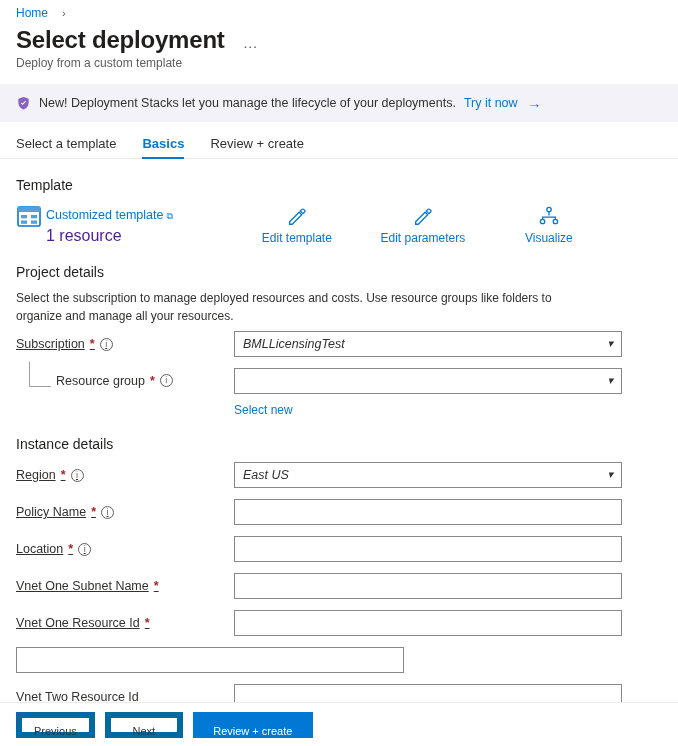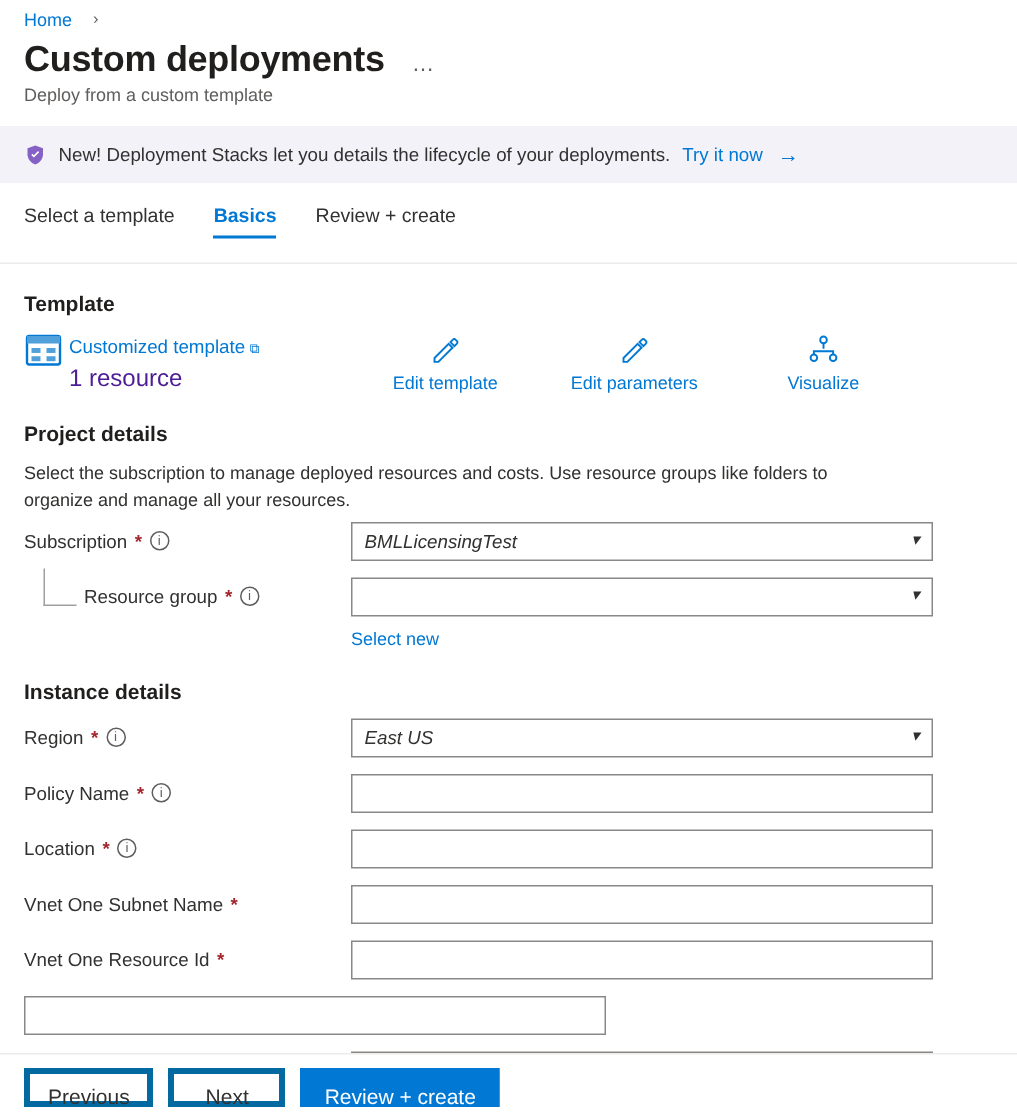--- a/index.html
+++ b/index.html
@@ -84,21 +84,21 @@
   .banner .arrow {
     color: #0078d4;
     font-size: 14px;
     margin-left: 2px;
   }
 
   
   .tabs {
     display: flex;
     gap: 26px;
-    padding: 14px 16px 17px 16px;
+    padding: 14px 16px 0 16px;
     border-bottom: 1px solid #edebe9;
     margin-bottom: 0;
     text-align: center;
   }
   .tab {
     font-size: 13px;
     color: #323130;
     padding-bottom: 7px;
     cursor: pointer;
     position: relative;
@@ -113,21 +113,21 @@
     left: 0; right: 0; bottom: -1px;
     height: 2px;
     background: #0078d4;
   }
 
   .section {
     padding: 0 16px;
   }
   .section-head {
     font-size: 14px;
-    font-weight: 700;
+    font-weight: 400;
     color: #201f1e;
     margin: 18px 0 10px 0;
   }
   .section-desc {
     font-size: 12px;
     color: #323130;
     line-height: 1.45;
     max-width: 580px;
     margin-bottom: 6px;
   }
@@ -180,22 +180,23 @@
     align-items: center;
     margin-bottom: 11px;
     min-height: 26px;
   }
   .form-label {
     width: 218px;
     flex: 0 0 218px;
     font-size: 12.5px;
     color: #323130;
     display: flex;
-    align-items: center;
+    align-items: flex-end;
     gap: 5px;
+    text-decoration: underline;
   }
   .req { color: #a4262c; font-weight: 700; }
   .info {
     width: 13px; height: 13px;
     border: 1px solid #605e5c;
     border-radius: 50%;
     color: #605e5c;
     font-size: 9px;
     line-height: 11px;
     text-align: center;
@@ -274,22 +275,22 @@
     border-top: 1px solid #edebe9;
     display: flex;
     align-items: center;
     gap: 10px;
     padding: 0 16px;
     background: #ffffff;
   }
   .btn {
     height: 26px;
     min-width: 78px;
-    font-size: 14px;
-    border: 4px solid #0369a1;
+    font-size: 11px;
+    border: 6px solid #0369a1;
     background: #ffffff;
     color: #323130;
     cursor: pointer;
     padding: 7px 12px;
     font-family: "Liberation Sans", sans-serif;
   }
   .btn.primary {
     background: #0078d4;
     border-color: #0078d4;
     color: #ffffff;
@@ -300,33 +301,33 @@
 <body>
 
 <div class="page">
 
   <div class="breadcrumb">
     <a>Home</a>
     <span class="chev">›</span>
   </div>
 
   <div class="title-row">
-    <div class="page-title">Custom deployments</div>
+    <div class="page-title">Select deployment</div>
     <div class="ellipsis-btn">…</div>
   </div>
   <div class="subtitle">Deploy from a custom template</div>
 
   <div class="banner">
     <span class="shield">
       <svg width="15" height="15" viewBox="0 0 16 16">
           <path d="M8 1l5.5 2v4.2c0 3.3-2.3 6.2-5.5 7.3C4.8 13.4 2.5 10.5 2.5 7.2V3L8 1z" fill="#8661c5"></path>
           <path d="M7 9.6L5.2 7.8l.8-.8L7 8l3-3 .8.8L7 9.6z" fill="#ffffff"></path>
         </svg>
     </span>
-    <span>New! Deployment Stacks let you details the lifecycle of your deployments.</span>
+    <span>New! Deployment Stacks let you manage the lifecycle of your deployments.</span>
     <a>Try it now</a>
     <span class="arrow">→</span>
   </div>
 
   <div class="tabs">
     <div class="tab">Select a template</div>
     <div class="tab active">Basics</div>
     <div class="tab">Review + create</div>
   </div>
 

